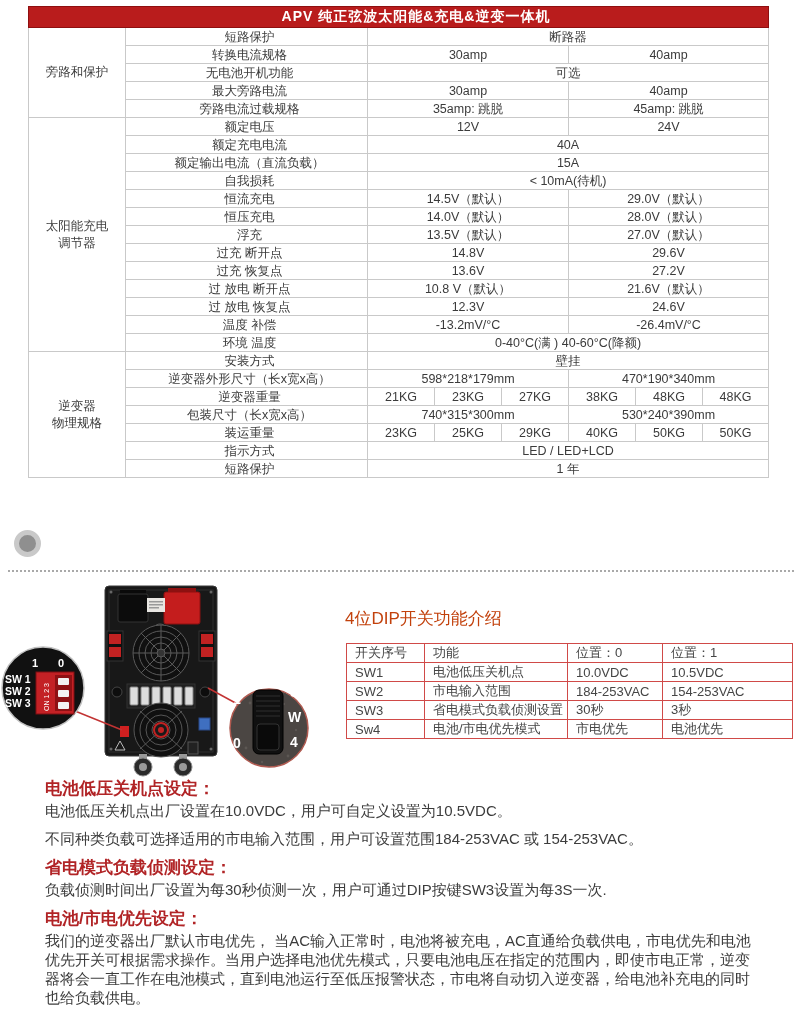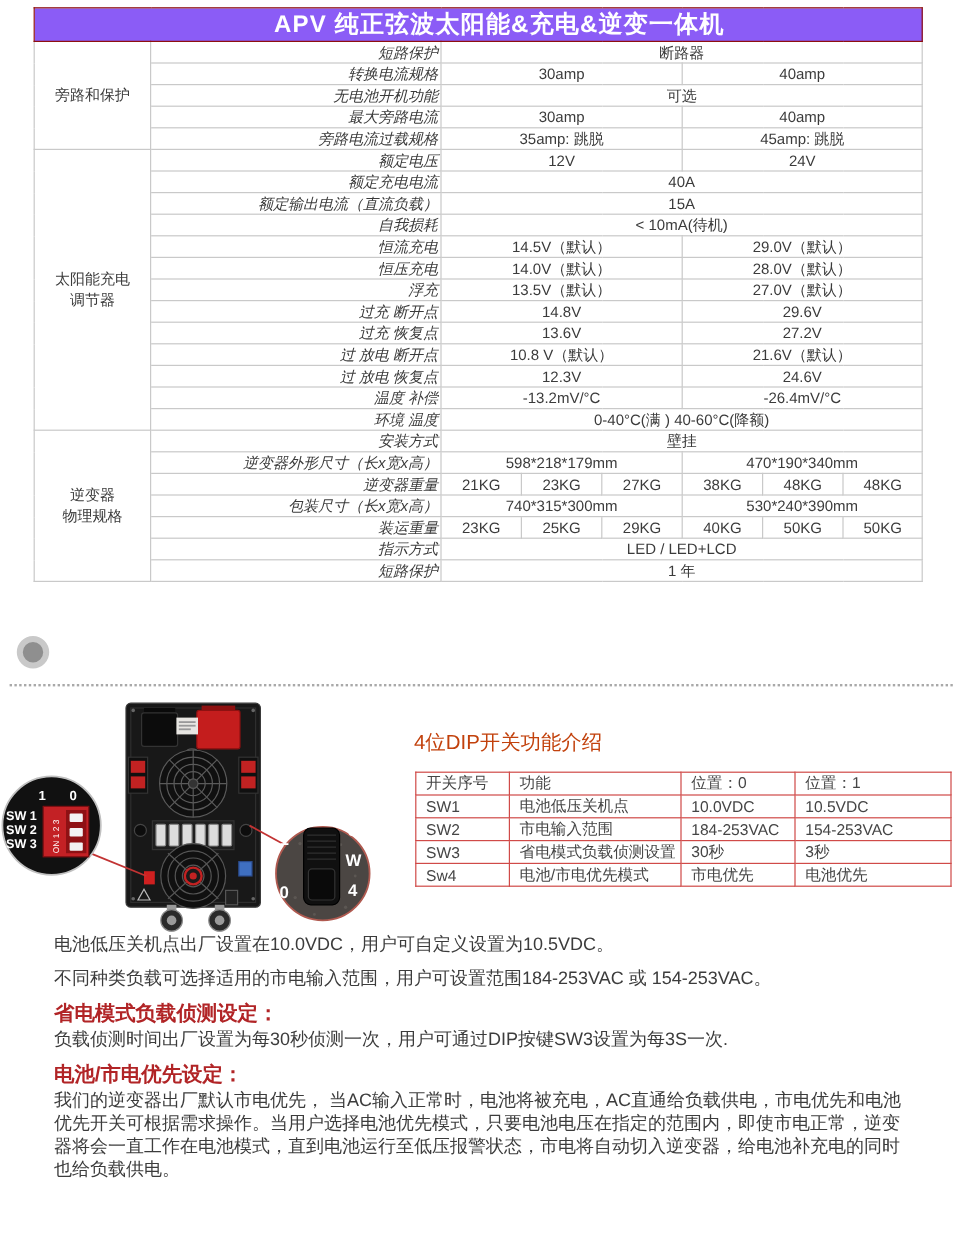--- a/index.html
+++ b/index.html
@@ -4,23 +4,23 @@
 <style>
   * { margin:0; padding:0; box-sizing:border-box; }
   html,body { background:#fff; }
   body { width:800px; height:1033px; font-family:"Liberation Sans", sans-serif; }
   .page { position:relative; width:800px; height:1033px; background:#fff; overflow:hidden; }
 
   
   .spec { position:absolute; left:28px; top:6px; width:740px; border-collapse:collapse;
           table-layout:fixed; font-size:12.5px; color:#3b3b3b; }
   .spec td { border:1px solid #c9c9c9; height:18px; padding:0 2px; text-align:center; line-height:1.12; }
-  .spec td.lcell { text-align:right; padding-left:8px;font-style:italic; }
+  .spec td.lcell { text-align:center; padding-left:8px; }
   .spec td.gcell { text-align:center; line-height:1.3; }
-  .spec th.banner { background:#8b5cf6; color:#ffffff; font-size:20px; font-weight:bold;
+  .spec th.banner { background:#b91c1c; color:#ffffff; font-size:14px; font-weight:bold;
                     height:21px; border:1px solid #8e0f10; letter-spacing:1px; text-align:center;padding-left:35px; }
 
   
   .adv-header { position:absolute; left:14px; top:530px; display:flex; align-items:center; gap:15px; }
   .bullet { width:27px; height:27px; border-radius:50%; background:#8f8f8f;
             border:5px solid #c9c9c9; flex:0 0 auto; }
   .adv-title { font-size:27px; font-weight:bold; font-style:italic; color:#a42a26; letter-spacing:2px;
                white-space:nowrap; }
   .dotted { position:absolute; left:8px; top:570px; width:786px; height:0;
             border-top:2px dotted #a9a9a9; }
@@ -358,20 +358,21 @@
         <tr>
           <td>Sw4</td>
           <td>电池/市电优先模式</td>
           <td>市电优先</td>
           <td>电池优先</td>
         </tr>
       </tbody>
   </table>
 
   <div class="sections">
+      <h3>电池低压关机点设定：</h3>
       <p>电池低压关机点出厂设置在10.0VDC，用户可自定义设置为10.5VDC。</p>
       <p>不同种类负载可选择适用的市电输入范围，用户可设置范围184-253VAC 或 154-253VAC。</p>
       <h3>省电模式负载侦测设定：</h3>
       <p>负载侦测时间出厂设置为每30秒侦测一次，用户可通过DIP按键SW3设置为每3S一次.</p>
       <h3>电池/市电优先设定：</h3>
       <p>我们的逆变器出厂默认市电优先， 当AC输入正常时，电池将被充电，AC直通给负载供电，市电优先和电池优先开关可根据需求操作。当用户选择电池优先模式，只要电池电压在指定的范围内，即使市电正常，逆变器将会一直工作在电池模式，直到电池运行至低压报警状态，市电将自动切入逆变器，给电池补充电的同时也给负载供电。</p>
     </div>
 
 </div>
 

